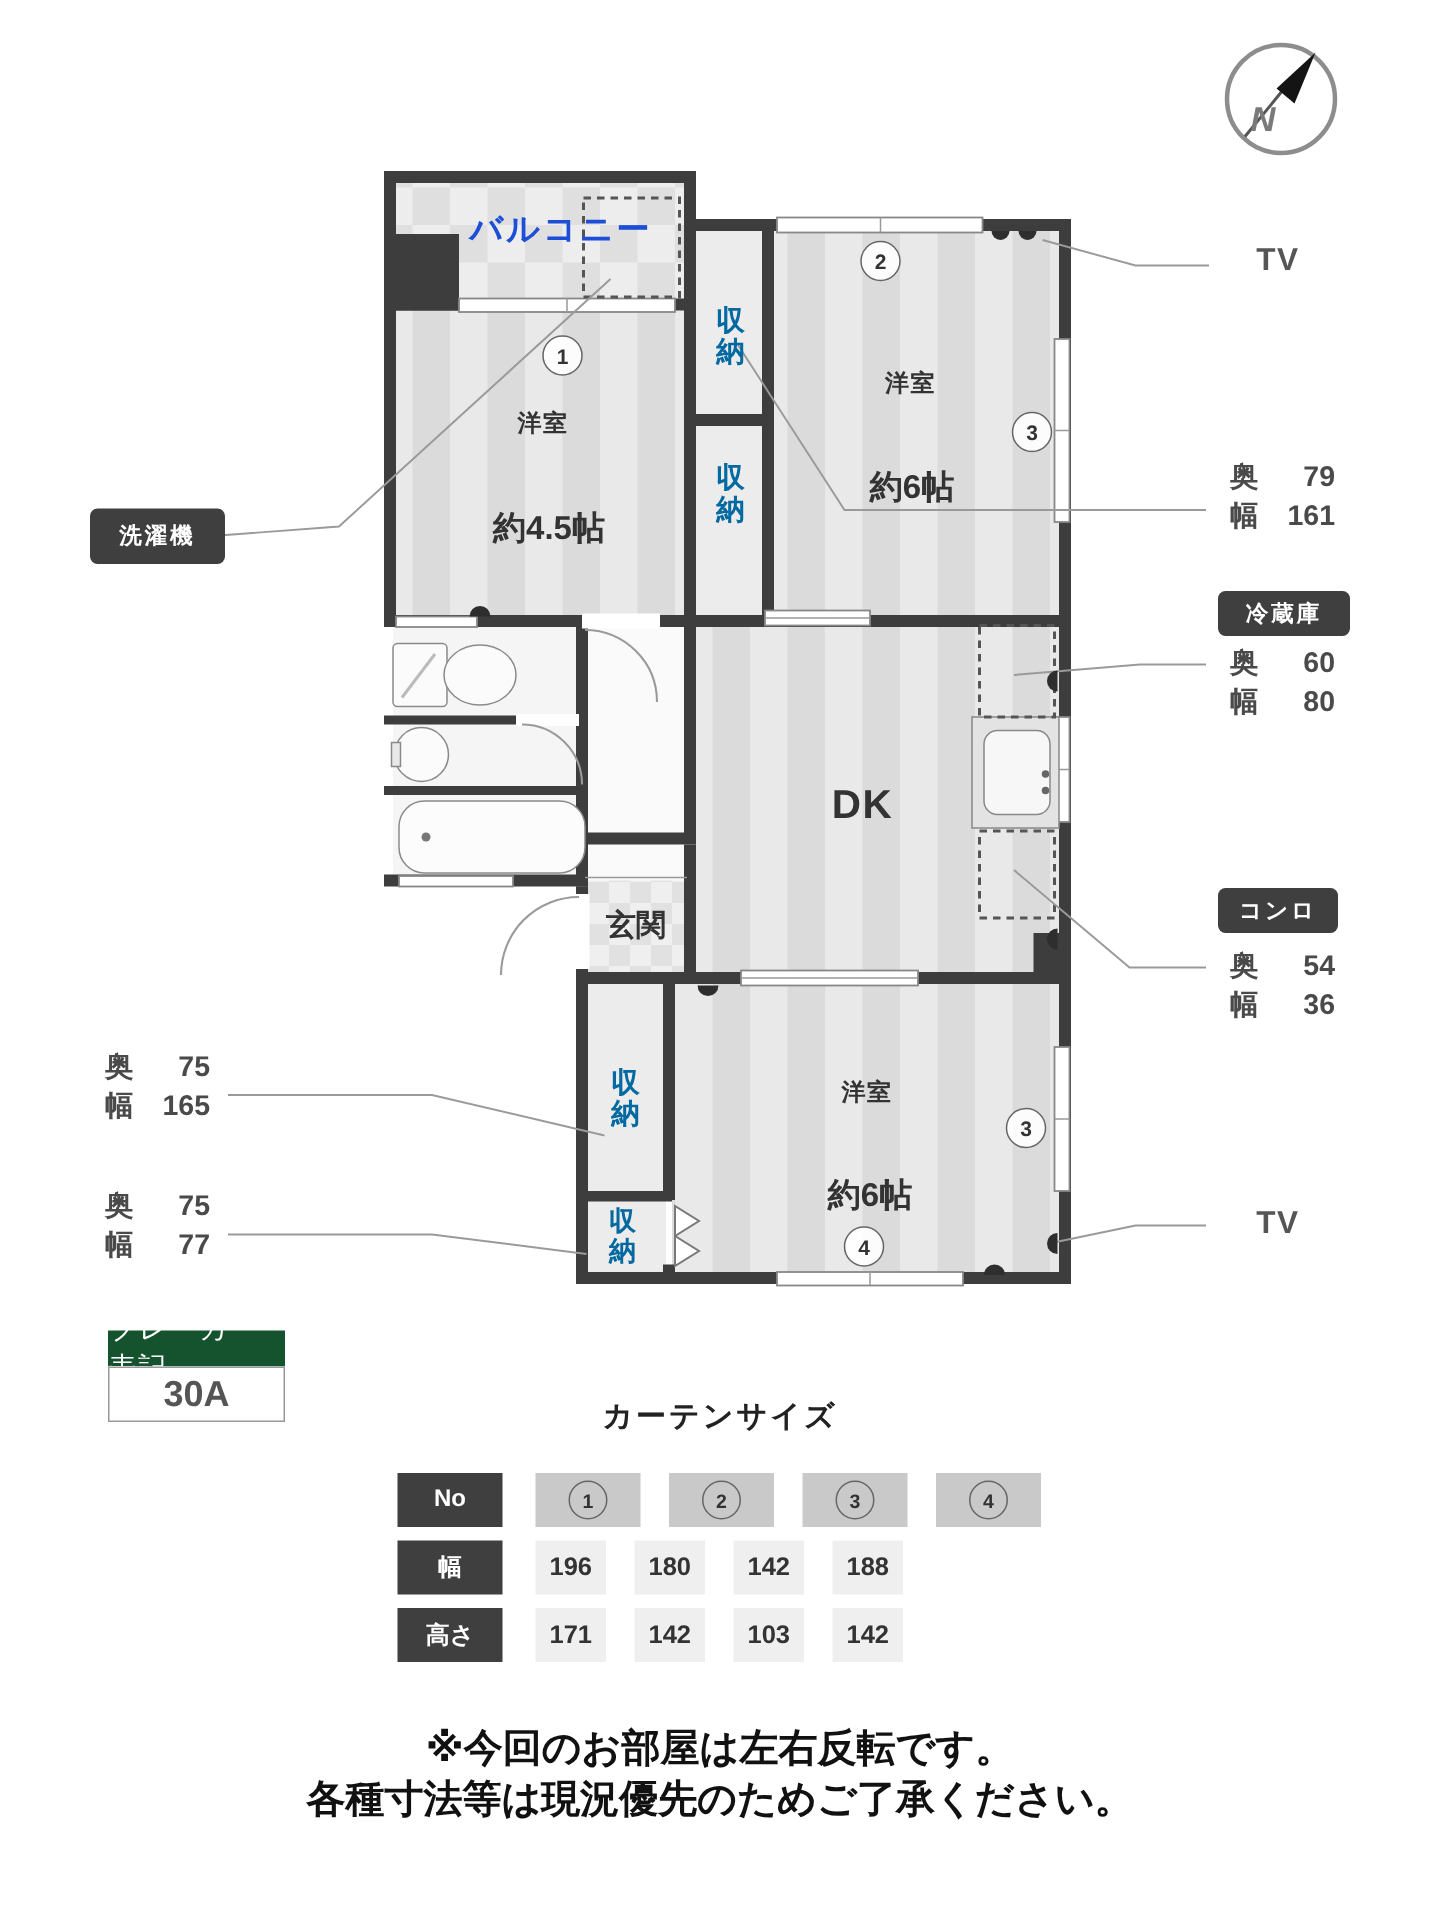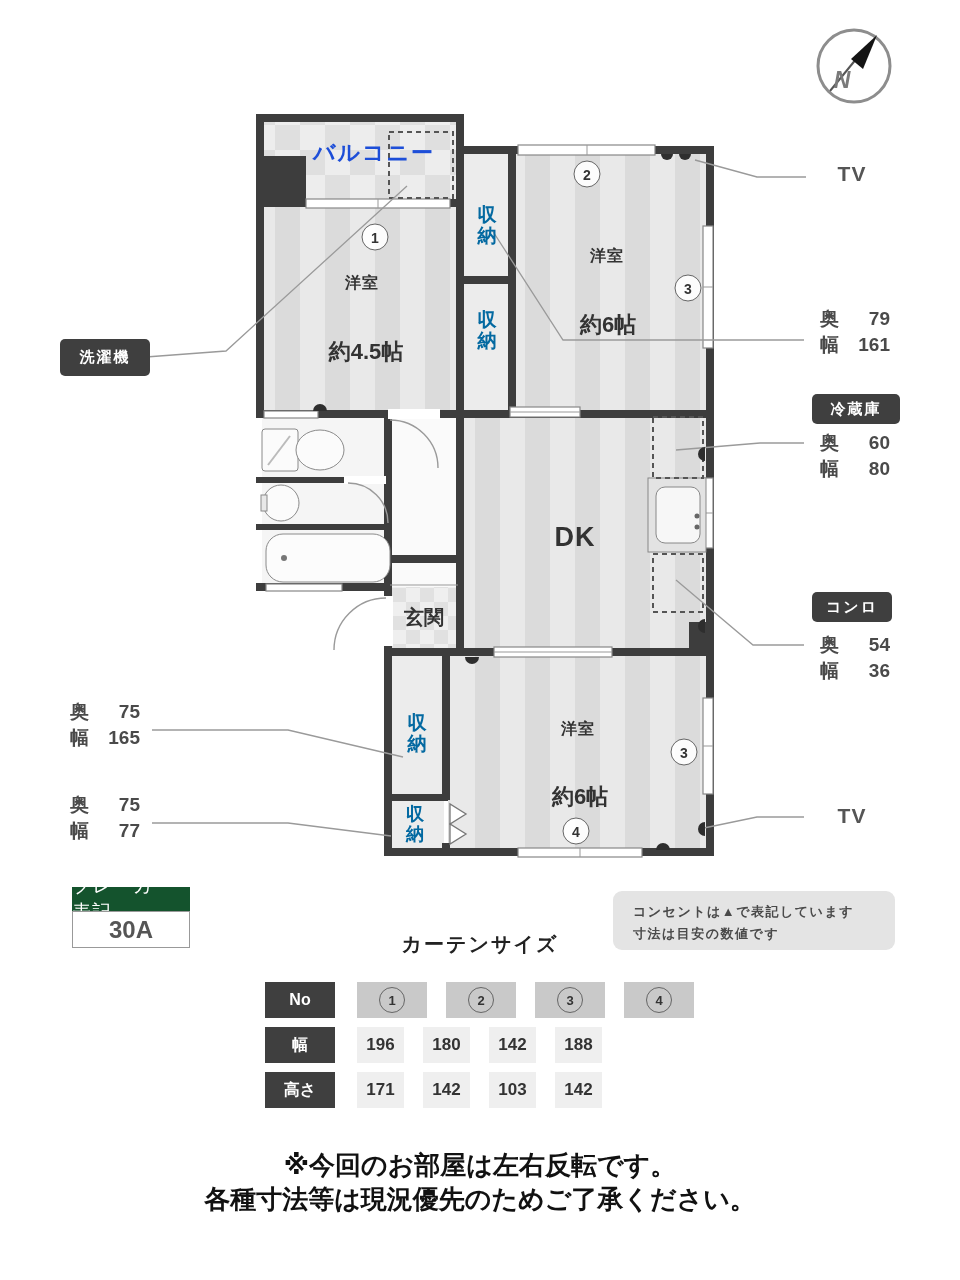--- a/index.html
+++ b/index.html
@@ -282,24 +282,20 @@
       </div>
   <div class="row">
         <span>幅</span>
         <span>77</span>
       </div>
 </div>
 
 <div class="breaker-head">ブレーカー表記</div>
 <div class="breaker-val">30A</div>
 
-<div class="notice">
-  <div>コンセントは▲で表記しています</div>
-  <div>寸法は目安の数値です</div>
-</div>
 
 <div class="curtain-title">カーテンサイズ</div>
 <div class="ctable">
   <div class="crow">
     <div class="hcell">No</div>
     <div class="ncell">
           <span class="tcircle">1</span>
         </div>
     <div class="ncell">
           <span class="tcircle">2</span>

